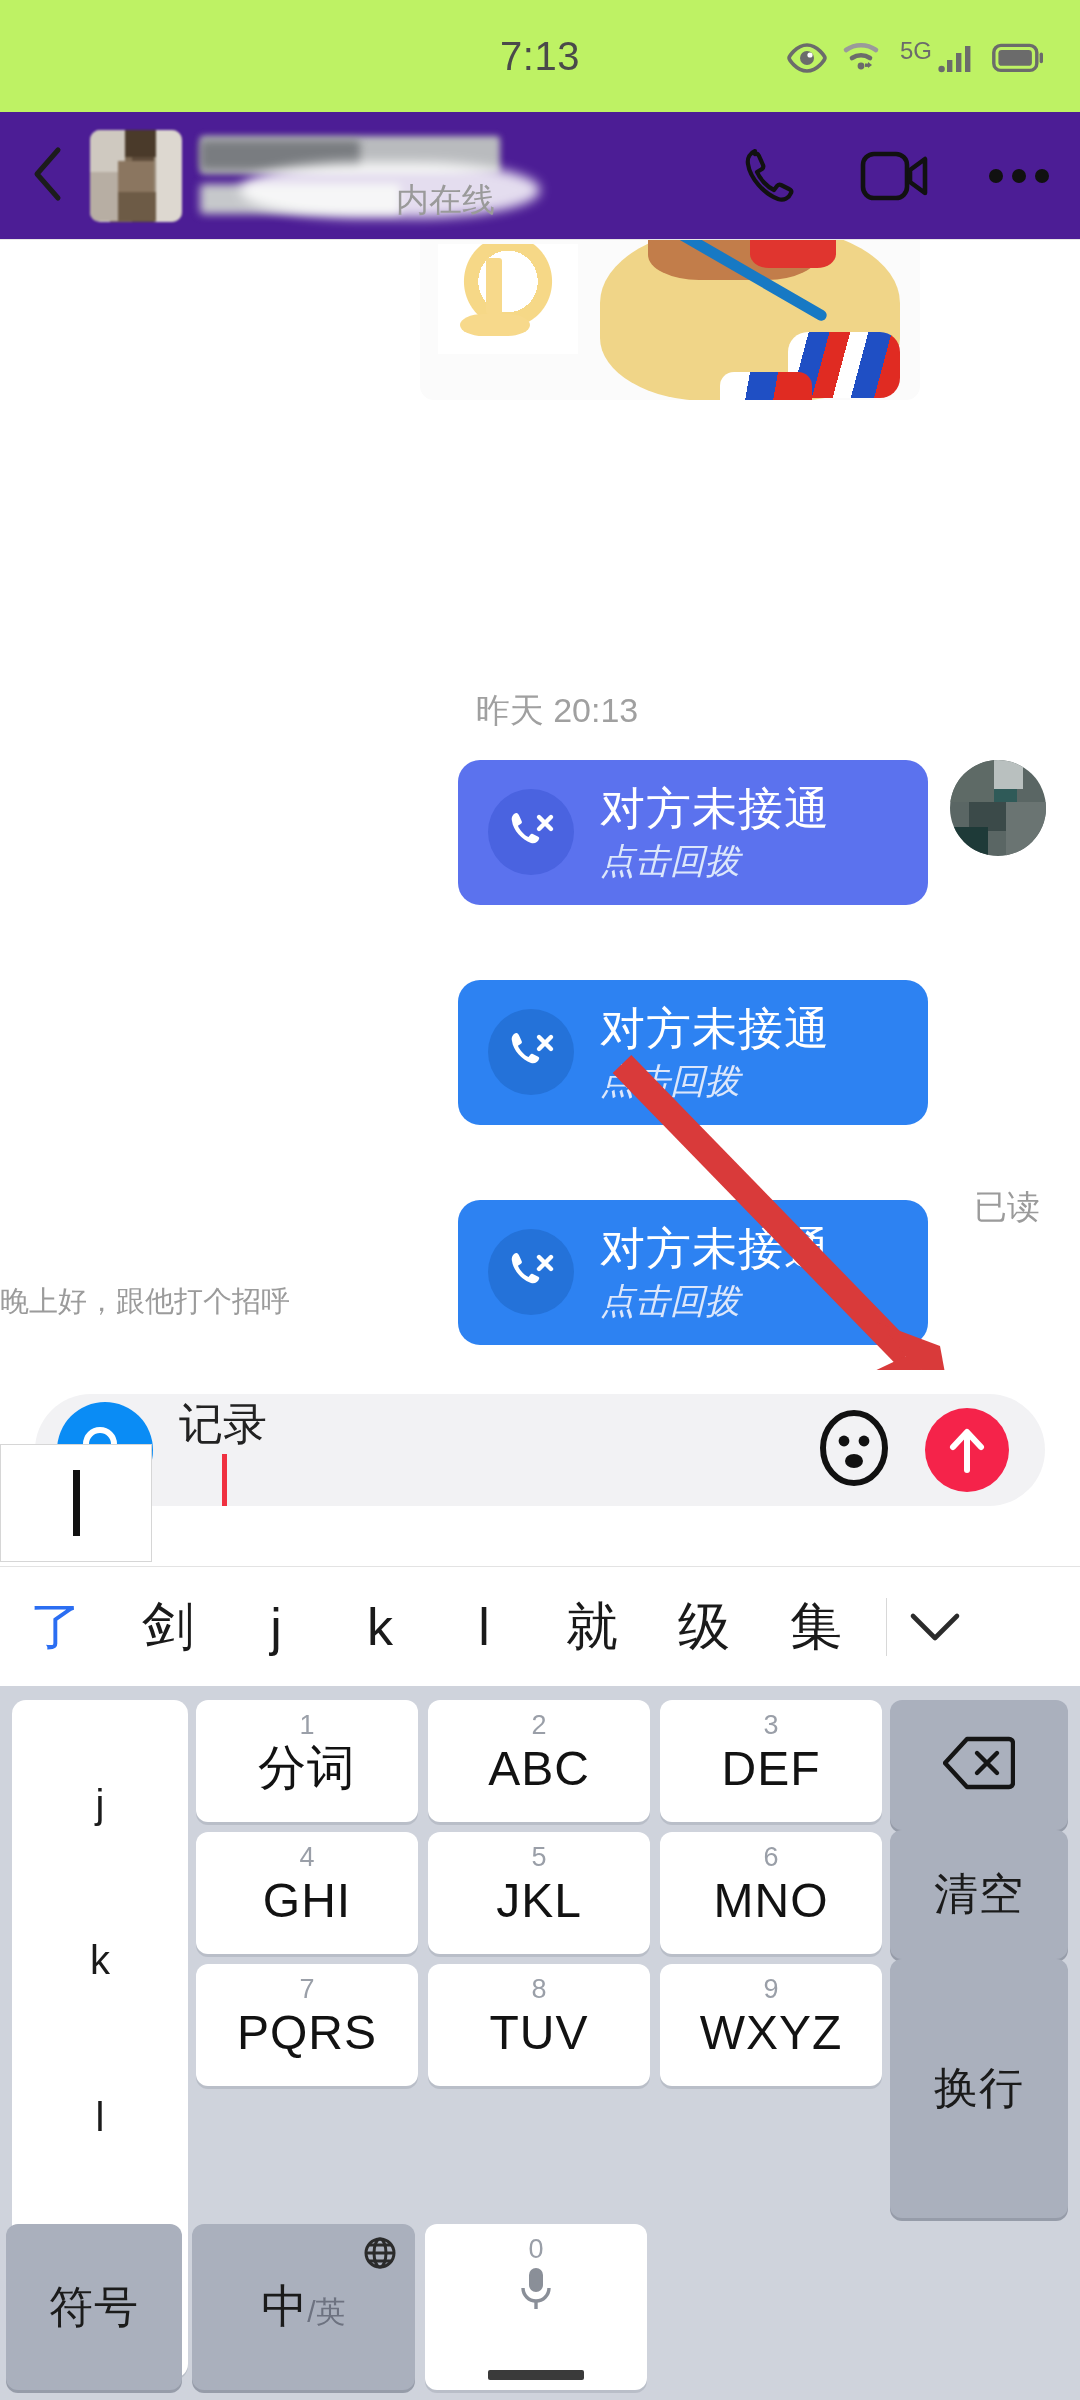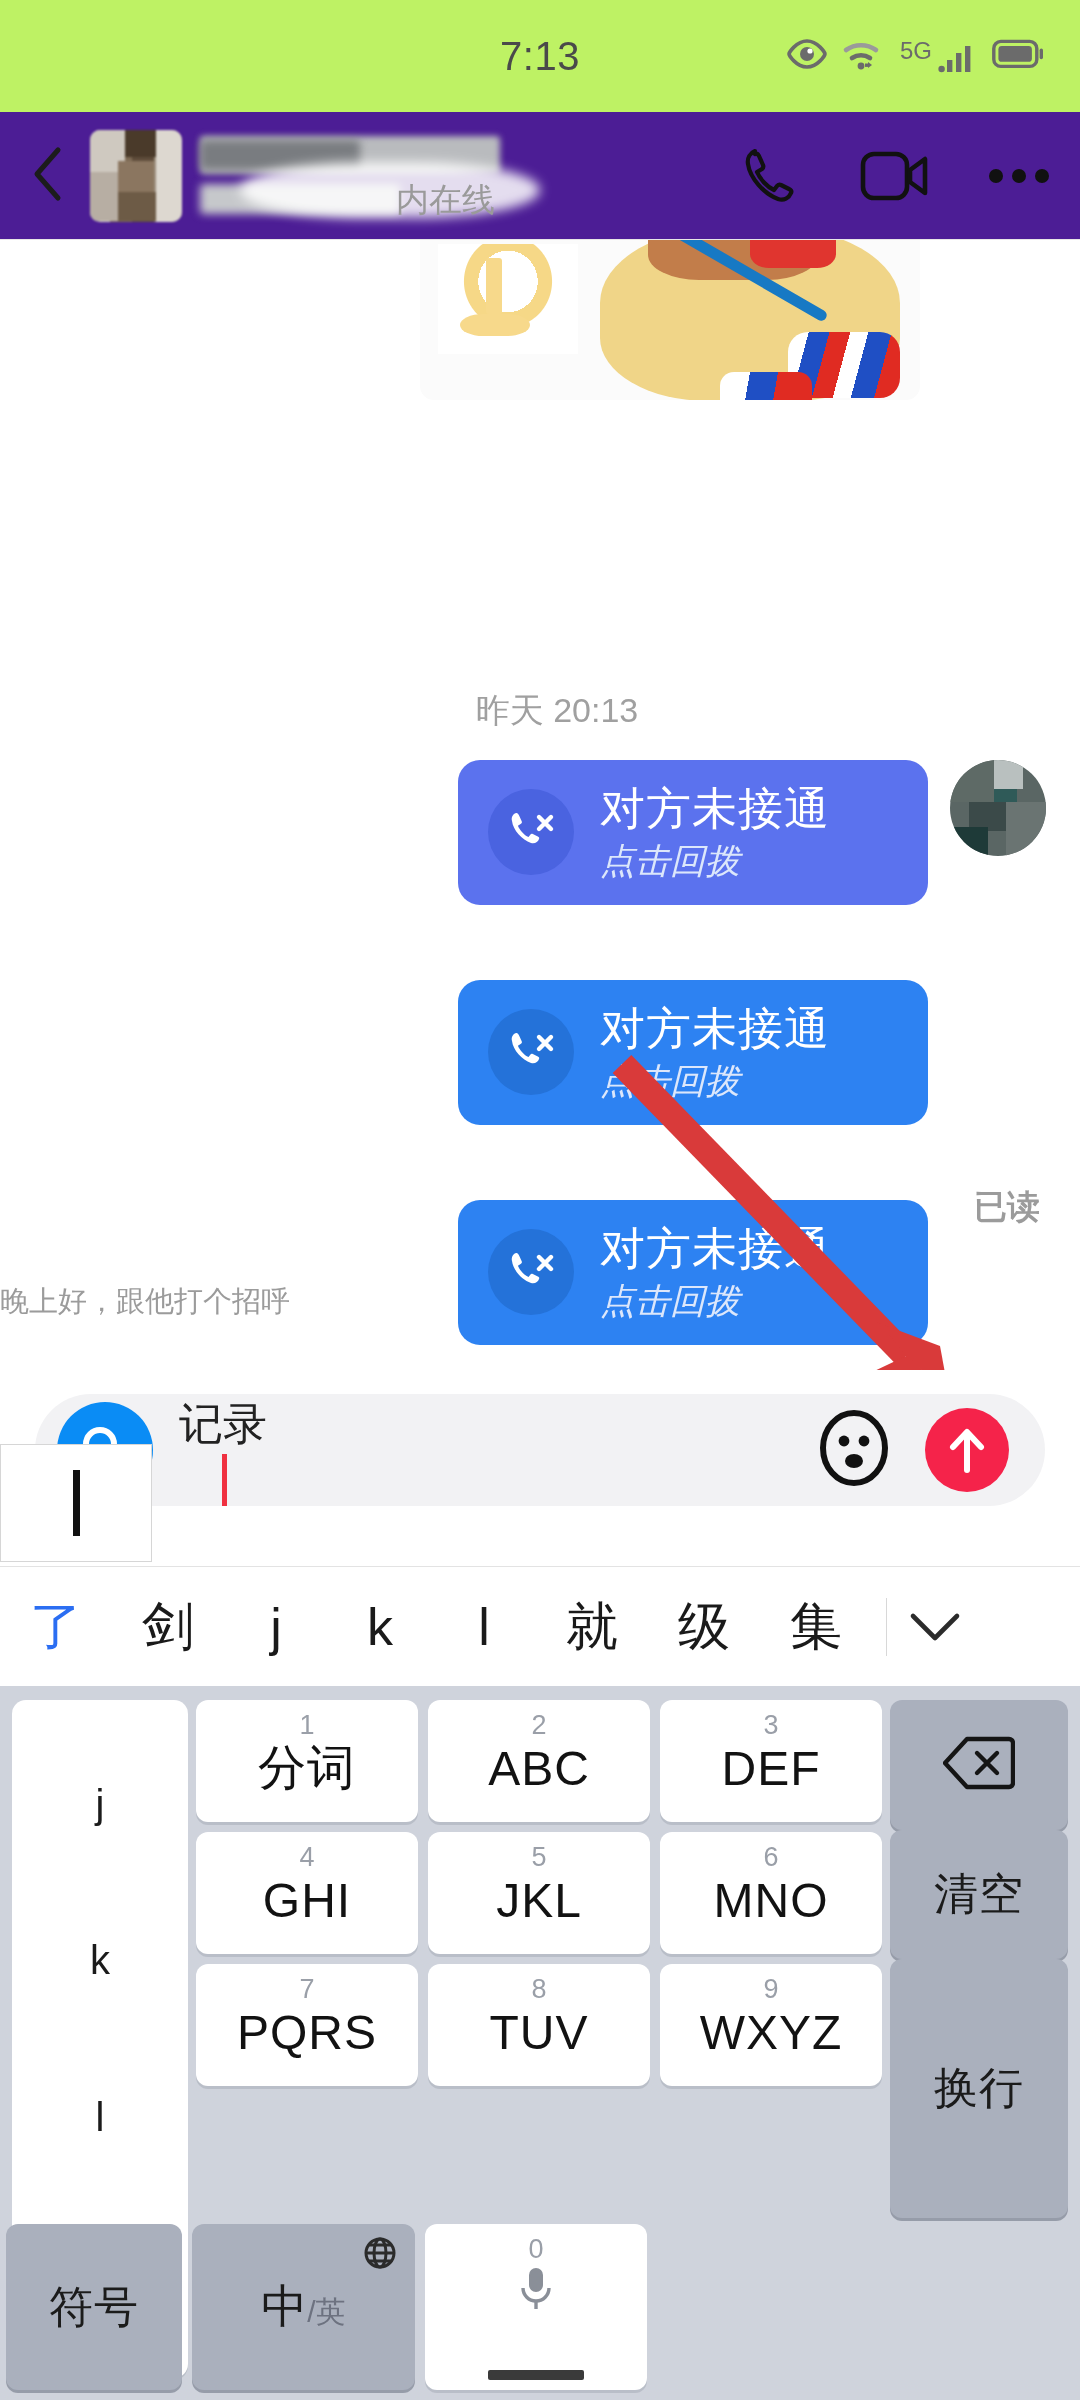--- a/index.html
+++ b/index.html
@@ -14,21 +14,21 @@
   
   .statusbar{
     position:absolute; top:0; left:0; width:1080px; height:112px;
     background:#bef264; display:flex; align-items:center;
   }
   .sb-time{
     position:absolute; left:0; width:1080px; text-align:center;
     font-size:40px; color:#4a4a4a; letter-spacing:.5px;
   }
   .sb-icons{
-    position:absolute; right:36px; display:flex; align-items:flex-start; gap:14px;
+    position:absolute; right:36px; display:flex; align-items:flex-end; gap:14px;
   }
   .sb-icons svg{ display:block; }
 
   
   .header{
     position:absolute; top:112px; left:0; width:1080px; height:128px;
     background:#4c1d95; border-bottom:1px solid #e6e6e6;
     display:flex; align-items:center;
   }
   .back-btn{ width:96px; height:128px; display:flex; align-items:center; justify-content:center; }
@@ -144,21 +144,21 @@
   .msg-avatar i{ position:absolute; display:block; }
   .ma1{ left:0;   top:0;   width:46%; height:44%; background:#5e6a66; }
   .ma2{ left:46%; top:0;   width:30%; height:30%; background:#b9c0bf; }
   .ma3{ left:46%; top:30%; width:24%; height:26%; background:#2f5a58; }
   .ma4{ left:20%; top:44%; width:38%; height:30%; background:#3b4a49; }
   .ma5{ left:0;   top:70%; width:40%; height:30%; background:#1e3a38; }
   .ma6{ left:58%; top:44%; width:42%; height:56%; background:#6a7472; }
 
   .read-mark{
     position:absolute; right:40px; top:1185px;
-    font-size:33px; color:#9b9b9b;font-weight:bold;
+    font-size:33px; color:#9b9b9b;
   }
   .greet-hint{
     position:absolute; left:0; width:1080px; top:1282px;
     text-align:left; font-size:29px; color:#9b9b9b;
   }
 
   
   .annot{ position:absolute; left:0; top:0; width:1080px; height:2400px; pointer-events:none; }
 
   

